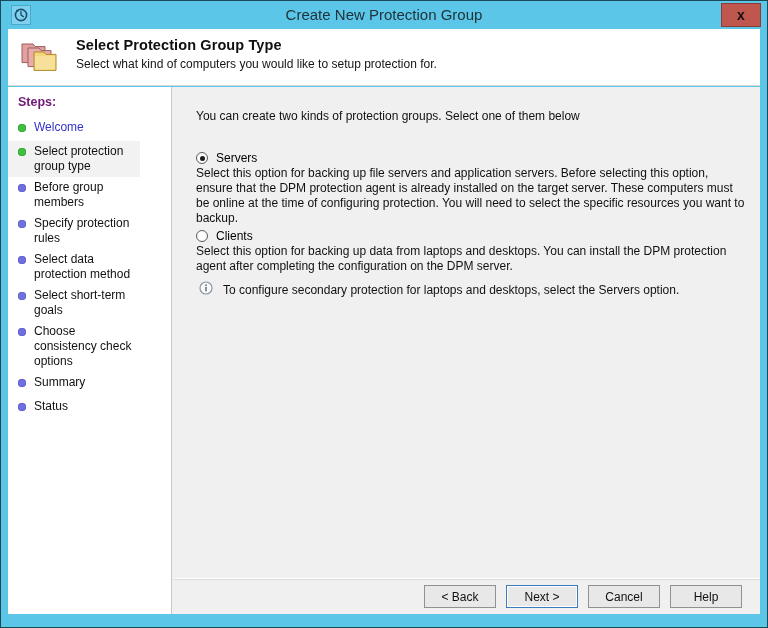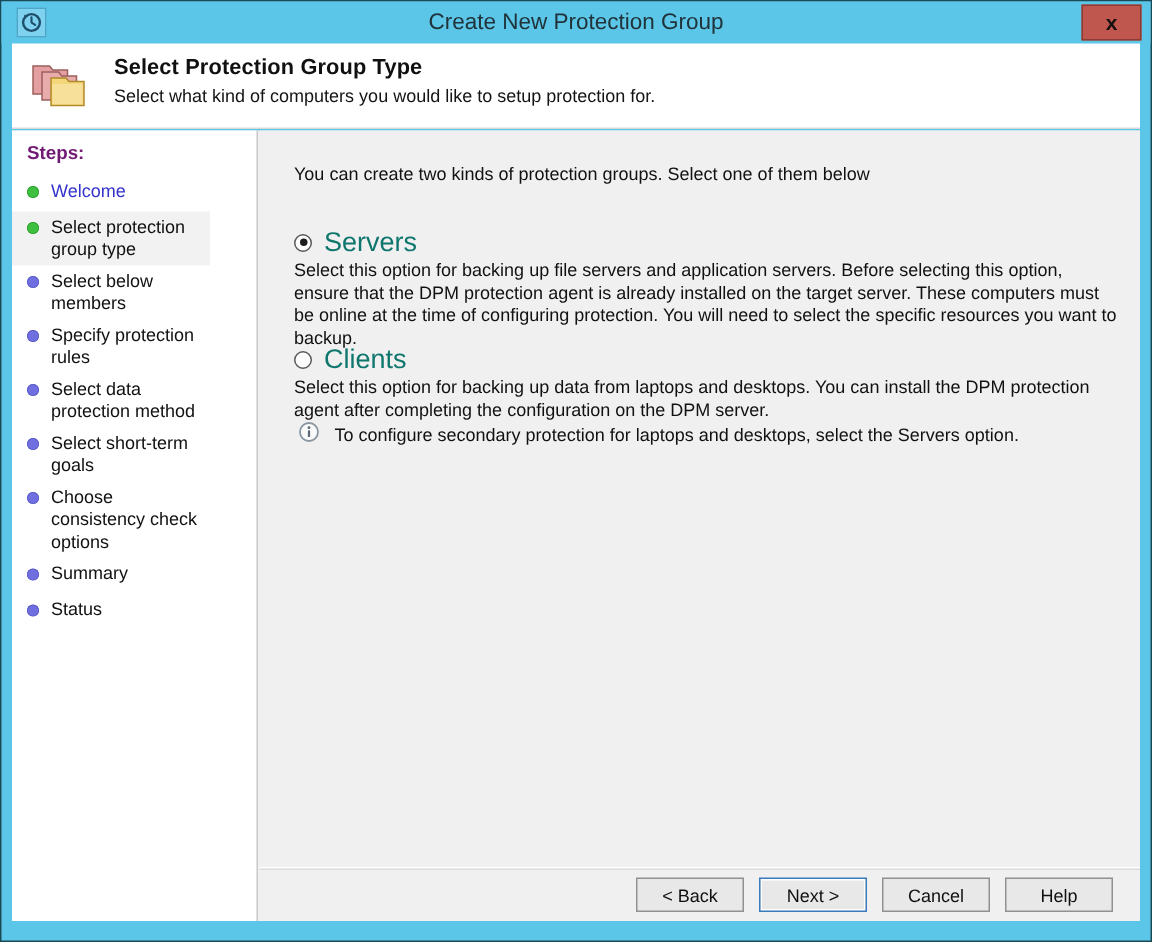--- a/index.html
+++ b/index.html
@@ -102,21 +102,21 @@
   .optrow{display:flex;align-items:center;}
   .radio{
     width:12px;height:12px;border-radius:50%;
     border:1px solid #5a5a5a;background:#fdfdfd;box-sizing:border-box;
     margin-right:8px;position:relative;flex:0 0 auto;
   }
   .radio.checked::after{
     content:"";position:absolute;left:2.5px;top:2.5px;
     width:5px;height:5px;border-radius:50%;background:#1d1d1d;
   }
-  .optlabel{font-size:18px;color:#0f766e;}
+  .optlabel{font-size:12px;color:#000000;}
   .optdesc{
     margin-top:1px;font-size:12px;line-height:15px;color:#111111;
   }
   #noterow{
     position:absolute;left:26px;top:344px;width:540px;
     display:flex;align-items:center;
   }
   #info-icon{flex:0 0 auto;margin-right:10px;margin-top:0px;}
   #notetext{font-size:12px;line-height:15px;color:#111111;}
   
@@ -180,21 +180,21 @@
           <div class="step">
             <span class="bullet done"></span>
             <span class="slabel link">Welcome</span>
           </div>
           <div class="step current">
             <span class="bullet done"></span>
             <span class="slabel">Select protection group type</span>
           </div>
           <div class="step">
             <span class="bullet todo"></span>
-            <span class="slabel">Select below members</span>
+            <span class="slabel">Before group members</span>
           </div>
           <div class="step">
             <span class="bullet todo"></span>
             <span class="slabel">Specify protection rules</span>
           </div>
           <div class="step">
             <span class="bullet todo"></span>
             <span class="slabel">Select data protection method</span>
           </div>
           <div class="step">

